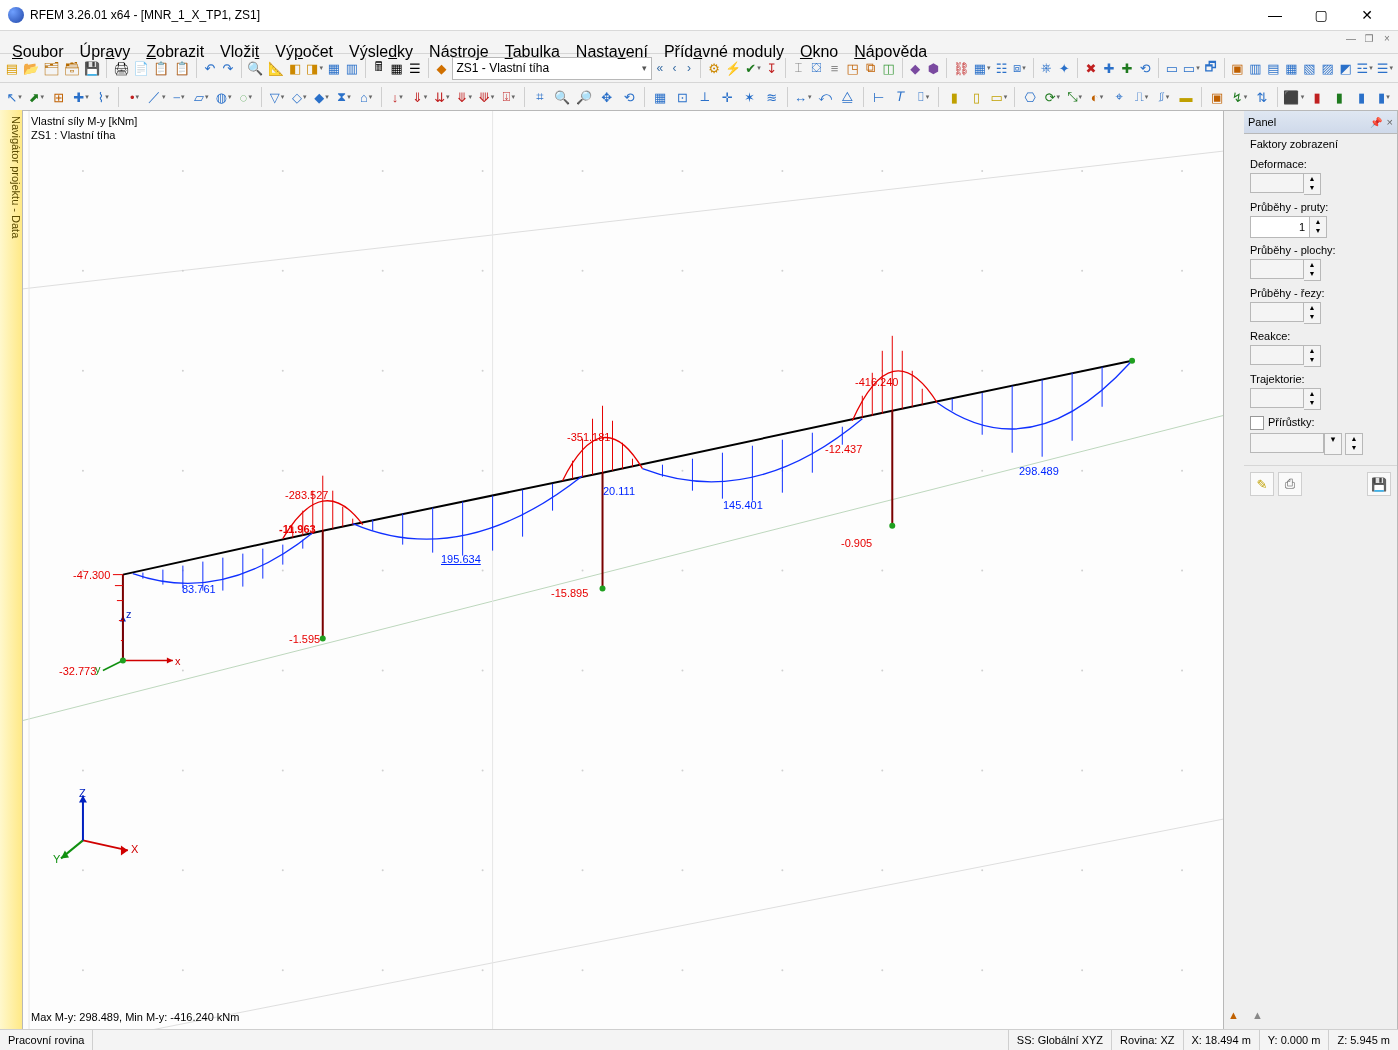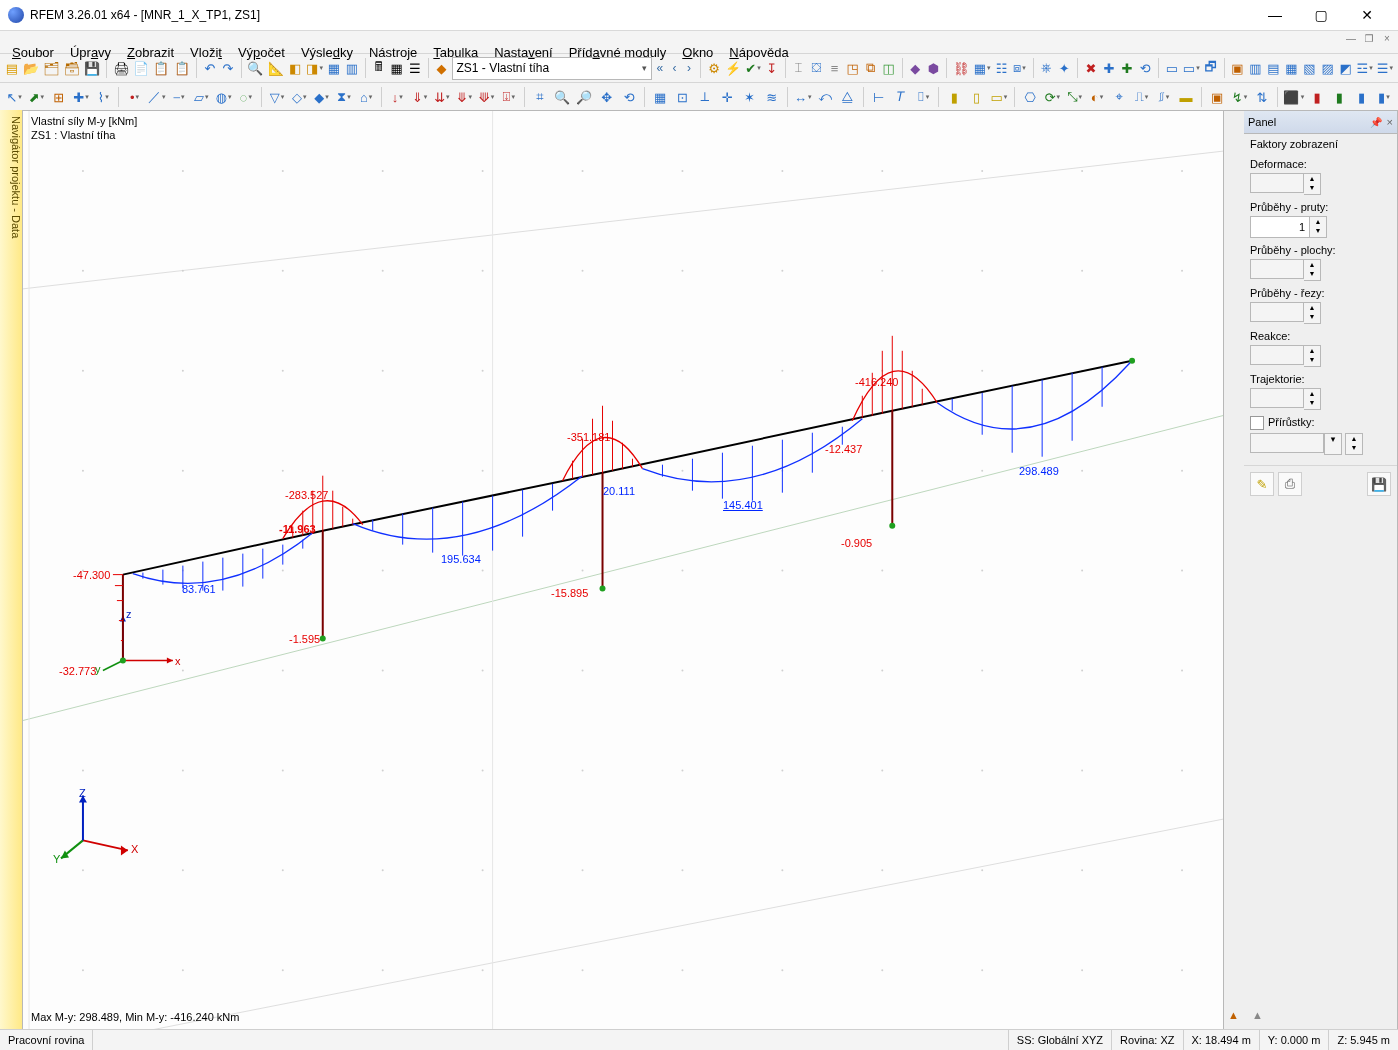--- a/index.html
+++ b/index.html
@@ -4,21 +4,21 @@
 <style>
   html, body { margin:0; padding:0; font-family:"Segoe UI",Tahoma,Arial,sans-serif; font-size:11px; color:#000; background:#fff; width:1398px; height:1050px; overflow:hidden; }
   
   .titlebar { height:30px; background:#fff; display:flex; align-items:center; padding:0 8px; border-bottom:1px solid #d9d9d9; }
   .titlebar .appicon { width:16px; height:16px; background:radial-gradient(circle at 30% 30%, #6fa0ff, #2046a8); border-radius:50%; margin-right:6px; }
   .titlebar .title { flex:0 0 auto; font-size:12px; }
   .titlebar .spacer { flex:1 1 auto; }
   .winbtn { width:46px; height:30px; display:flex; align-items:center; justify-content:center; font-size:14px; }
   
   .menubar { height:22px; background:#f4f4f4; border-bottom:1px solid #d6d6d6; display:flex; align-items:center; padding:0 4px; position:relative; }
-  .menubar .menuitem { padding:2px 8px; font-size:13px;margin-top:20px; }
+  .menubar .menuitem { padding:2px 8px; font-size:16px;margin-top:20px; }
   .menubar .menuitem u { text-decoration:underline; }
   .mdi-controls { position:absolute; right:4px; top:2px; display:flex; gap:4px; font-size:10px; color:#7a7a7a;}
   .mdi-controls span { width:14px; text-align:center; }
   
   .toolrow { height:28px; background:#f4f4f4; border-bottom:1px solid #d6d6d6; display:flex; align-items:center; padding:0 4px; gap:2px; }
   .tbtn { width:20px; height:20px; border:1px solid transparent; border-radius:2px; display:flex; align-items:center; justify-content:center; font-size:13px; }
   .tbtn.split::after { content:"▾"; font-size:7px; margin-left:1px; color:#666; }
   .tsep { width:1px; height:20px; background:#cfcfcf; margin:0 3px; }
   .combo { height:21px; background:#fff; border:1px solid #b8b8b8; display:flex; align-items:center; padding:0 4px; font-size:12px; min-width:190px; }
   .combo .arrow { margin-left:auto; font-size:9px; color:#555; padding-left:6px;}
@@ -512,23 +512,23 @@
     <div class="vp-label red" style="left:262px; top:378px;">-283.527</div>
     <div class="vp-label red" style="left:256px; top:412px;font-weight:bold;">-11.963</div>
     <div class="vp-label red" style="left:266px; top:522px;">-1.595</div>
     <div class="vp-label red" style="left:544px; top:320px;">-351.181</div>
     <div class="vp-label red" style="left:528px; top:476px;">-15.895</div>
     <div class="vp-label red" style="left:832px; top:265px;">-416.240</div>
     <div class="vp-label red" style="left:802px; top:332px;">-12.437</div>
     <div class="vp-label red" style="left:818px; top:426px;">-0.905</div>
 
     <div class="vp-label blue" style="left:159px; top:472px;">83.761</div>
-    <div class="vp-label blue" style="left:418px; top:442px;">195.634</div>
+    <div class="vp-label blue" style="left:418px; top:442px;text-decoration:underline;">195.634</div>
     <div class="vp-label blue" style="left:580px; top:374px;">20.111</div>
-    <div class="vp-label blue" style="left:700px; top:388px;text-decoration:underline;">145.401</div>
+    <div class="vp-label blue" style="left:700px; top:388px;">145.401</div>
     <div class="vp-label blue" style="left:996px; top:354px;">298.489</div>
 
     <div class="vp-label" style="left:8px; bottom:6px;">Max M-y: 298.489, Min M-y: -416.240 kNm</div>
 
     <div style="position:absolute; left:6px; bottom:24px; display:flex; gap:6px;">
     </div>
   </div>
 
   <div class="panel">
     <div class="hdr">

